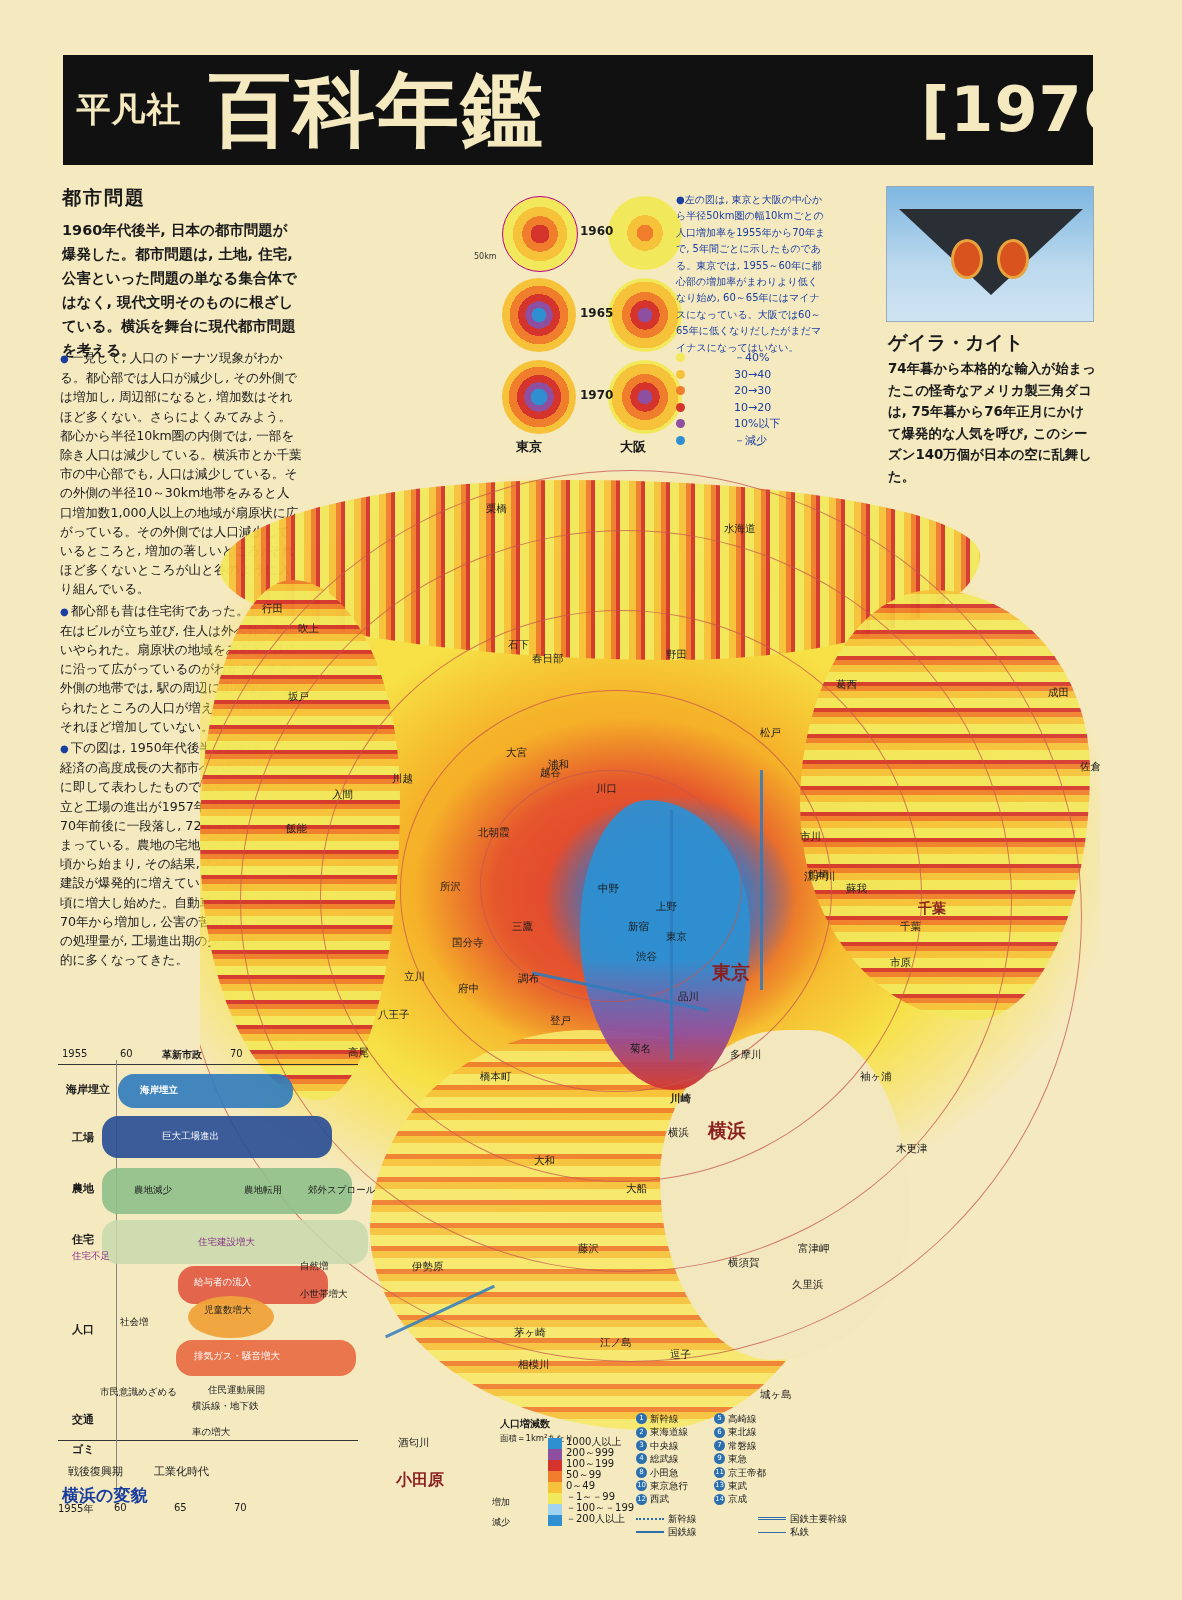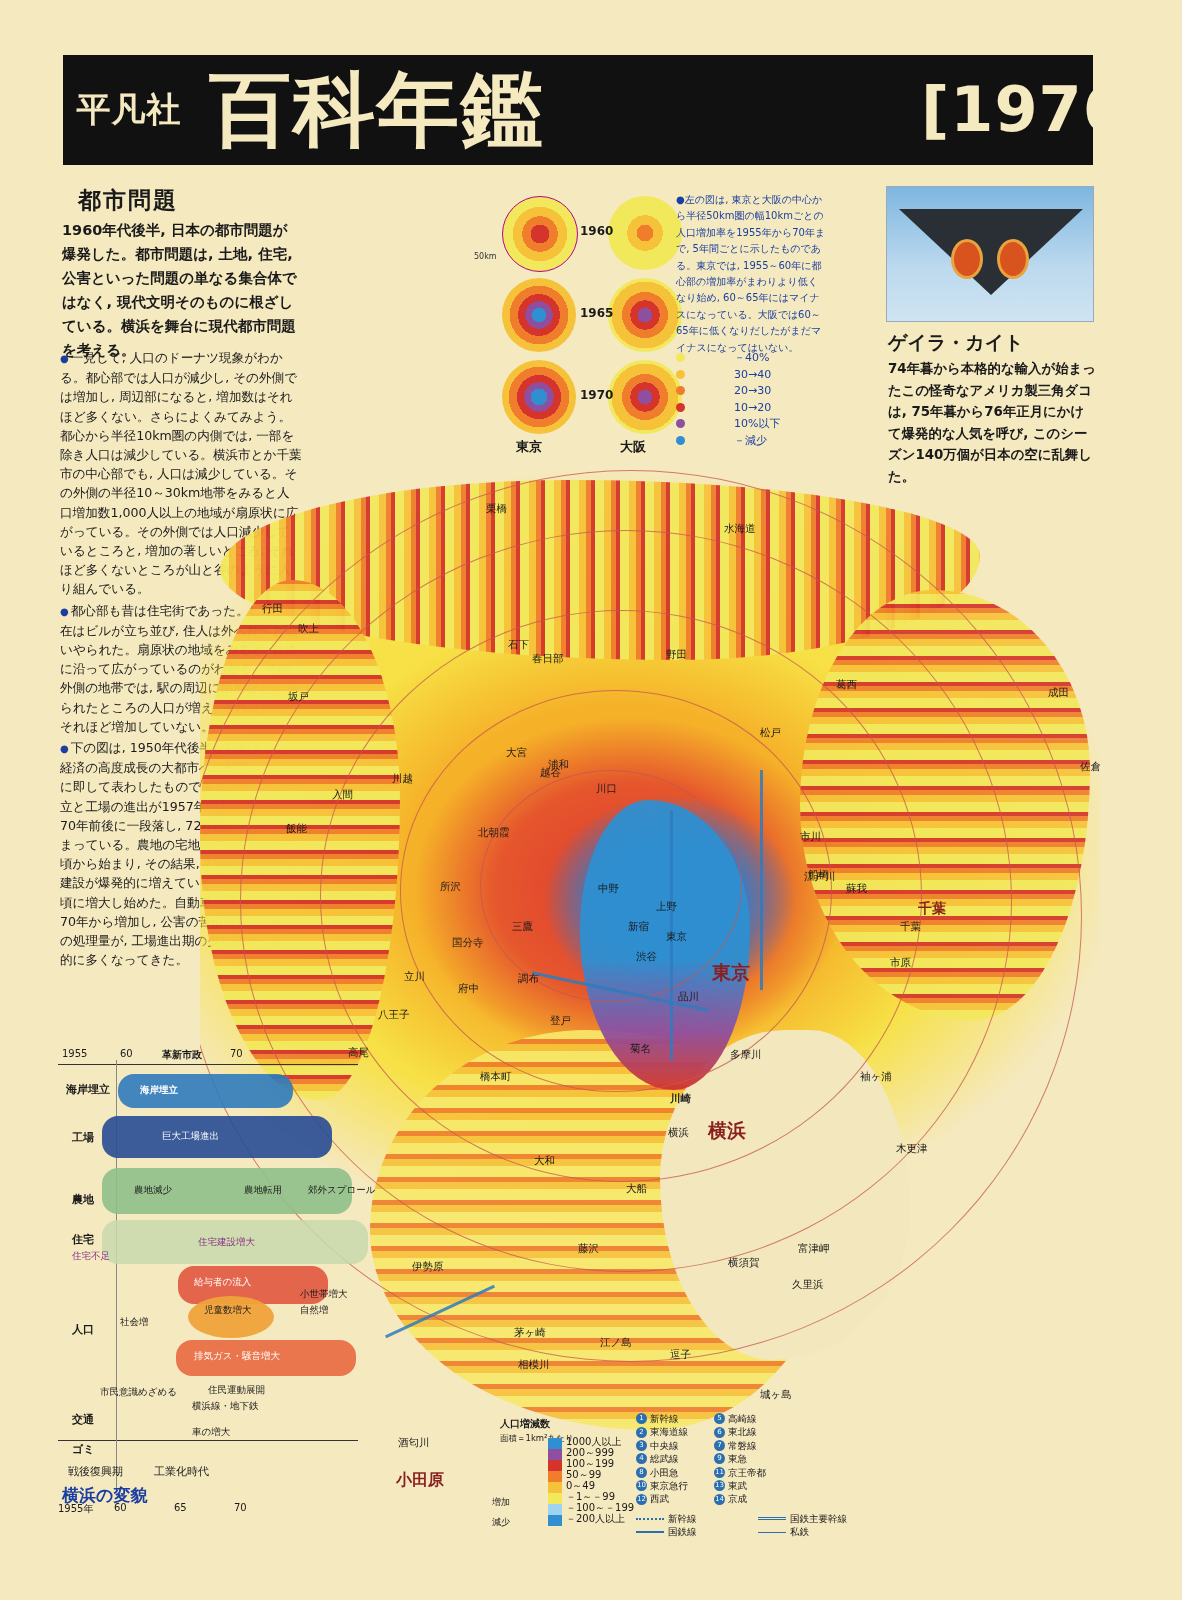--- a/index.html
+++ b/index.html
@@ -33,21 +33,21 @@
   .sub-lines{
     position:absolute;left:616px;top:10px;color:#f5e9c0;font-size:15px;line-height:23px;
     font-weight:bold;
   }
   .year{
     position:absolute;left:726px;top:6px;color:#f5e9c0;font-size:62px;font-weight:bold;
     letter-spacing:1px;line-height:98px;
   }
 
   
-  .sec-title{position:absolute;left:78px;top:185px;font-size:23px;font-weight:bold;letter-spacing:2px;}
+  .sec-title{position:absolute;left:62px;top:185px;font-size:19px;font-weight:bold;letter-spacing:2px;}
   .lead{position:absolute;left:62px;top:218px;width:235px;font-size:14.5px;line-height:24px;font-weight:bold;}
   .bullets{position:absolute;left:60px;top:348px;width:242px;font-size:12.6px;line-height:19.2px;}
   .bullets p{margin:0 0 2px 0;text-indent:0;}
   .bullets p.b::before{content:"●";color:#1b3fa0;font-size:10px;margin-right:2px;}
 
   
   .donuts{position:absolute;left:488px;top:190px;width:190px;height:250px;}
   .donut{position:absolute;width:74px;height:74px;border-radius:50%;}
   .dlabel{position:absolute;font-size:12px;font-weight:bold;color:#1a1a1a;}
   .dcity{position:absolute;font-size:13px;font-weight:bold;}
@@ -321,33 +321,33 @@
 
     <div class="band" style="left:60px;top:14px;width:175px;height:34px;background:#2f7bbd;opacity:.9;"></div>
     <div class="btext" style="left:82px;top:24px;color:#fff;font-weight:bold;">海岸埋立</div>
     <div class="ylab" style="left:8px;top:22px;">海岸埋立</div>
 
     <div class="band" style="left:44px;top:56px;width:230px;height:42px;background:#2a4e96;opacity:.92;"></div>
     <div class="ylab" style="left:14px;top:70px;">工場</div>
     <div class="btext" style="left:104px;top:70px;color:#fff;">巨大工場進出</div>
 
     <div class="band" style="left:44px;top:108px;width:250px;height:46px;background:#8fc08a;opacity:.9;"></div>
-    <div class="ylab" style="left:14px;top:132px;">農地</div>
+    <div class="ylab" style="left:14px;top:121px;">農地</div>
     <div class="btext" style="left:76px;top:124px;">農地減少</div>
     <div class="btext" style="left:186px;top:124px;">農地転用</div>
     <div class="btext" style="left:250px;top:124px;">郊外スプロール</div>
 
     <div class="band" style="left:44px;top:160px;width:266px;height:44px;background:#c7d9ab;opacity:.85;"></div>
     <div class="ylab" style="left:14px;top:172px;">住宅</div>
     <div class="btext" style="left:14px;top:190px;color:#8a2f8a;">住宅不足</div>
     <div class="btext" style="left:140px;top:176px;color:#8a2f8a;">住宅建設増大</div>
 
     <div class="band" style="left:120px;top:206px;width:150px;height:38px;background:#e0573f;opacity:.9;"></div>
     <div class="btext" style="left:136px;top:216px;color:#fff;">給与者の流入</div>
-    <div class="btext" style="left:242px;top:200px;margin-top:44px;">自然増</div>
+    <div class="btext" style="left:242px;top:200px;">自然増</div>
     <div class="btext" style="left:242px;top:228px;">小世帯増大</div>
 
     <div class="band" style="left:130px;top:236px;width:86px;height:42px;background:#f0a33a;opacity:.95;border-radius:50%;"></div>
     <div class="btext" style="left:146px;top:244px;">児童数増大</div>
 
     <div class="ylab" style="left:14px;top:262px;">人口</div>
     <div class="btext" style="left:62px;top:256px;">社会増</div>
 
     <div class="band" style="left:118px;top:280px;width:180px;height:36px;background:#e8623a;opacity:.85;"></div>
     <div class="btext" style="left:136px;top:290px;color:#fff;">排気ガス・騒音増大</div>

